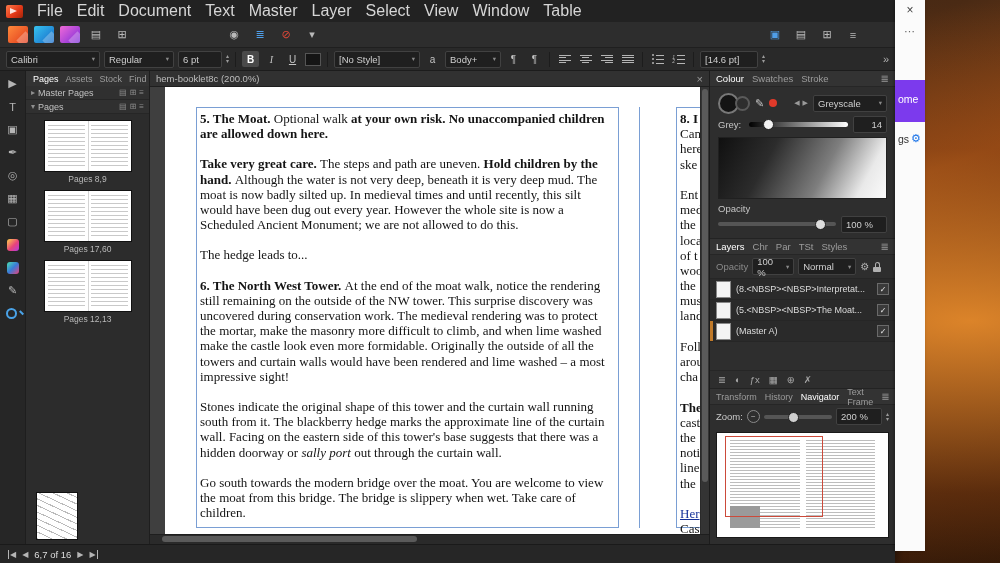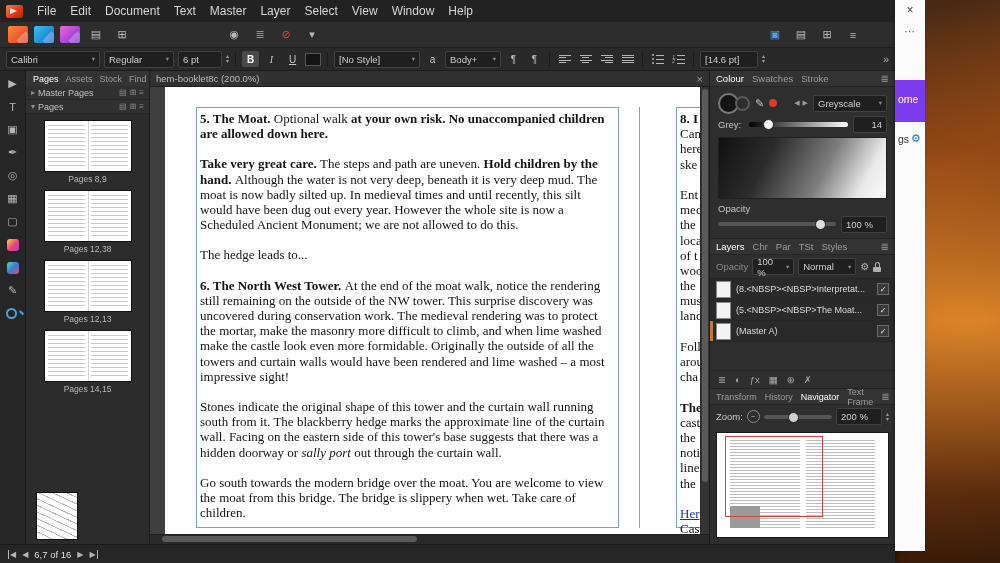--- a/index.html
+++ b/index.html
@@ -9,21 +9,21 @@
     background:
       radial-gradient(ellipse at 97% 57%, rgba(236,142,44,.9), rgba(160,75,18,.45) 38%, rgba(0,0,0,0) 70%),
       linear-gradient(160deg,#332012 0%,#4a2a14 38%,#8a4718 55%,#3a2010 75%,#150b05 100%);
   }
   
   .app{position:absolute;left:0;top:0;width:895px;height:563px;background:#2e2e2e;display:flex;flex-direction:column;font-size:10px;color:#c9c9c9;box-shadow:2px 0 8px rgba(0,0,0,.5)}
   
   .menubar{height:22px;flex:0 0 22px;background:#222;display:flex;align-items:center;padding:0 6px}
   .applogo{width:17px;height:13px;border-radius:2px;background:linear-gradient(135deg,#ff7a4a,#e03616 60%,#a32408);margin-right:7px;position:relative;flex:0 0 auto}
   .applogo::after{content:"";position:absolute;left:4px;top:3px;border-left:7px solid rgba(255,255,255,.85);border-top:3.5px solid transparent;border-bottom:3.5px solid transparent}
-  .menu-item{padding:0 7px;height:22px;display:flex;align-items:center;color:#d6d6d6;font-size:12px;cursor:default}
+  .menu-item{padding:0 7px;height:22px;display:flex;align-items:center;color:#d6d6d6;font-size:16px;cursor:default}
   
   .toolbar{height:25px;flex:0 0 25px;background:#2d2d2d;border-bottom:1px solid #1f1f1f;display:flex;align-items:center;padding:0 8px;gap:6px}
   .tbgroup{display:flex;align-items:center;gap:6px}
   .persona{width:20px;height:17px;border-radius:2px;position:relative;overflow:hidden;flex:0 0 auto}
   .persona.pub{background:linear-gradient(135deg,#ff8a3c,#e03a1c)}
   .persona.des{background:linear-gradient(135deg,#37c4f0,#1668c8)}
   .persona.pho{background:linear-gradient(135deg,#f06ad8,#7a2bd8)}
   .persona::after{content:"";position:absolute;right:-4px;bottom:-4px;width:13px;height:13px;background:rgba(255,255,255,.28);transform:rotate(45deg)}
   .tbicon{min-width:20px;height:18px;display:flex;align-items:center;justify-content:center;color:#b9b9b9;font-size:11px;border-radius:2px}
   .tbicon.blue{color:#4f9ee8}.tbicon.red{color:#e04838}
@@ -177,21 +177,21 @@
     <div id="menu-row" style="display:flex">
         <div class="menu-item">File</div>
         <div class="menu-item">Edit</div>
         <div class="menu-item">Document</div>
         <div class="menu-item">Text</div>
         <div class="menu-item">Master</div>
         <div class="menu-item">Layer</div>
         <div class="menu-item">Select</div>
         <div class="menu-item">View</div>
         <div class="menu-item">Window</div>
-        <div class="menu-item">Help</div>
+        <div class="menu-item">Table</div>
       </div>
   </div>
 
   <div class="toolbar">
     <div class="tbgroup" id="tb-left">
         <div class="persona pub"></div>
         <div class="persona des"></div>
         <div class="persona pho"></div>
         <div class="tbicon ">▤</div>
         <div class="tbicon ">⊞</div>
@@ -371,35 +371,28 @@
               <div class="half"></div>
               <div class="half"></div>
             </div>
             <div class="plabel">Pages 8,9</div>
           </div>
           <div class="page-item">
             <div class="spreadthumb">
               <div class="half"></div>
               <div class="half"></div>
             </div>
-            <div class="plabel">Pages 12,38</div>
+            <div class="plabel">Pages 17,60</div>
           </div>
           <div class="page-item">
             <div class="spreadthumb">
               <div class="half"></div>
               <div class="half"></div>
             </div>
             <div class="plabel">Pages 12,13</div>
-          </div>
-          <div class="page-item">
-            <div class="spreadthumb">
-              <div class="half"></div>
-              <div class="half"></div>
-            </div>
-            <div class="plabel">Pages 14,15</div>
           </div>
         </div>
       <div style="padding:0 0 4px 10px">
         <div class="singlethumb"></div>
       </div>
     </div>
 
     <div class="docarea">
       <div class="tabbar">
         <span>hem-booklet8c (200.0%)</span>

